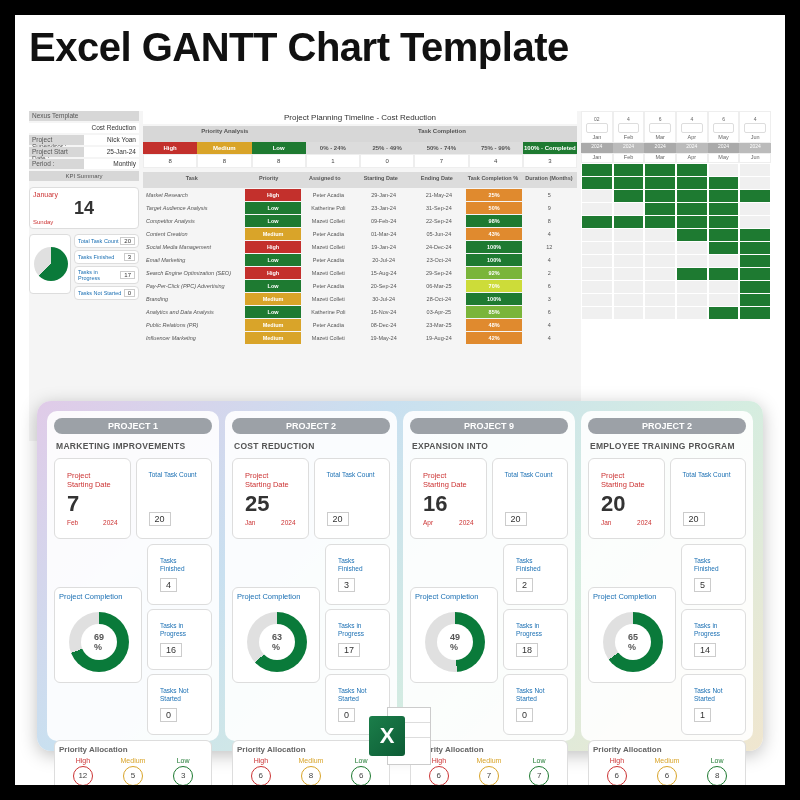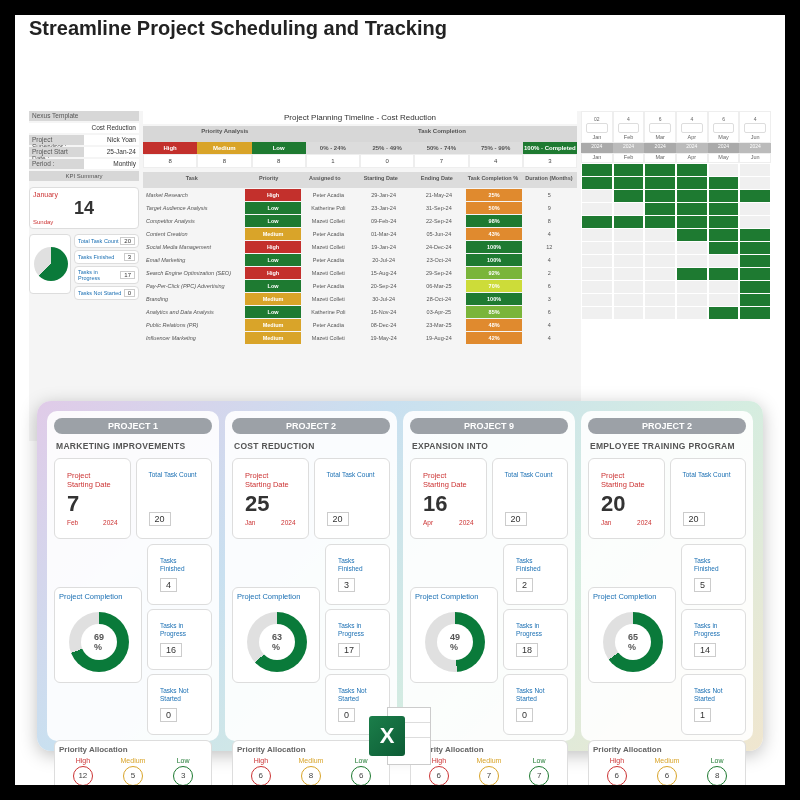--- a/index.html
+++ b/index.html
@@ -93,21 +93,21 @@
 .xi-back { position: absolute; right: 0; top: 0; width: 44px; height: 58px; background: #fff; border: 1px solid #ccc; }
 .xi-back::before, .xi-back::after { content: ""; position: absolute; left: 0; right: 0; height: 1px; background: #ddd; }
 .xi-back::before { top: 14px; }
 .xi-back::after { top: 29px; }
 .xi-plate { position: absolute; left: 0; top: 9px; width: 36px; height: 40px; background: linear-gradient(135deg,#1b7e4a,#0d5c35); border-radius: 3px; display: flex; align-items: center; justify-content: center; color: #fff; font-size: 22px; font-weight: 800; font-family: "Segoe UI", Arial; }
 </style>
 </head>
 <body>
 
 <div class="frame">
-  <div class="subhead">Streamline Project Scheduling and Tracking</div>
+  <div class="headline">Excel GANTT Chart Template</div>
 
   <div class="bg">
     <div class="leftcol">
       <div class="info-row">
           <div class="lbl">Nexus Template</div>
         </div>
       <div class="info-row">
           <div class="val">Cost Reduction</div>
         </div>
       <div class="info-row">

